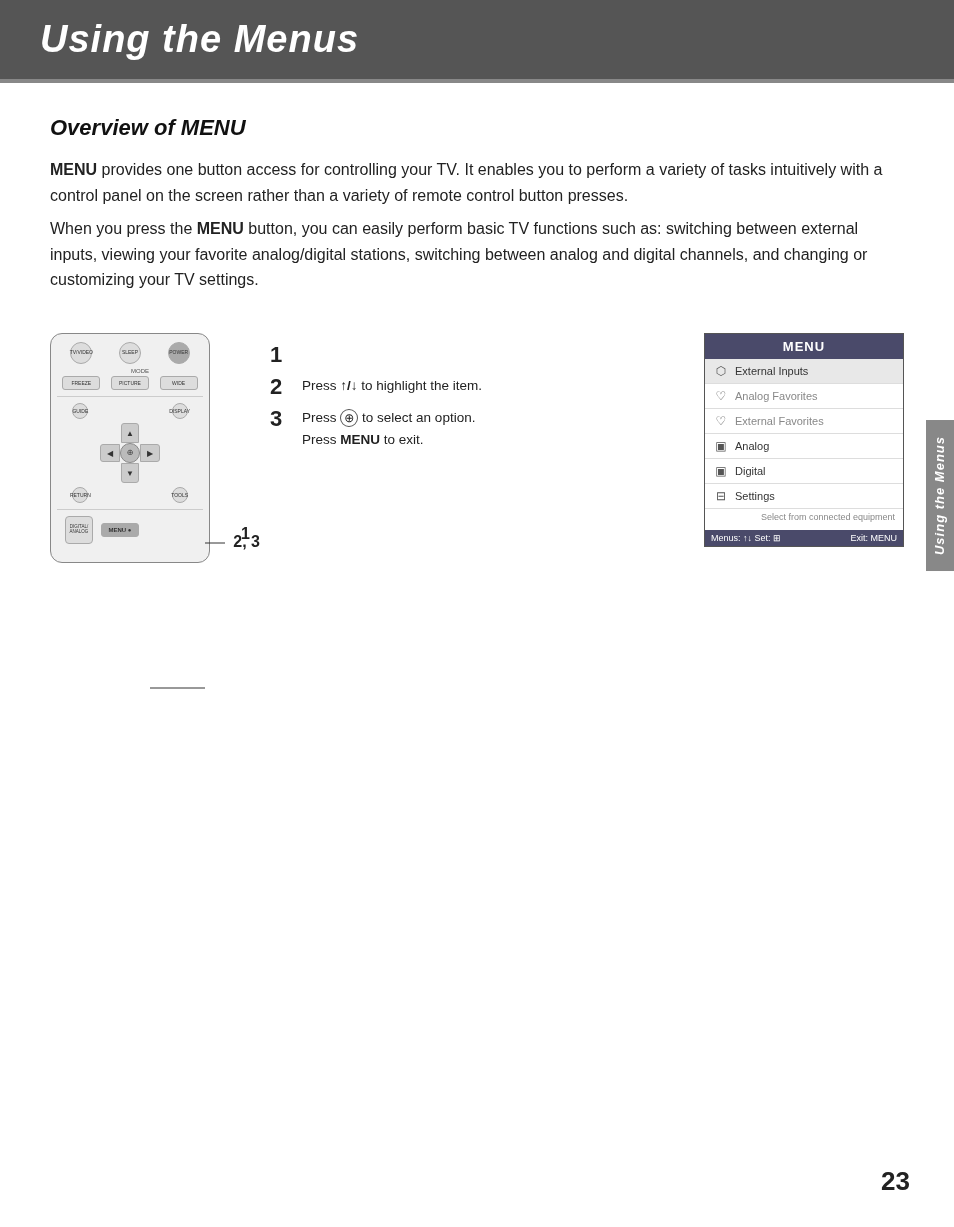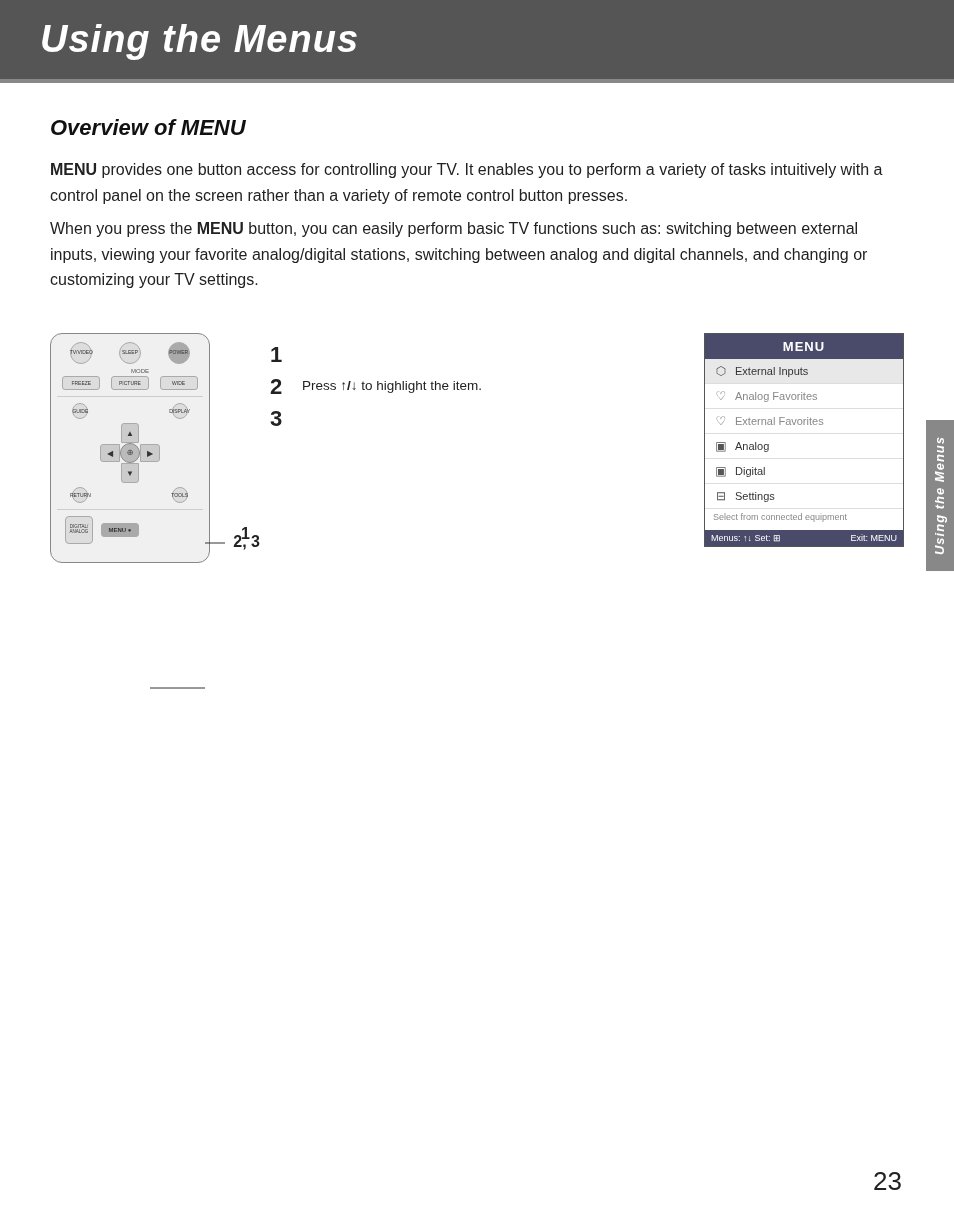--- a/index.html
+++ b/index.html
@@ -261,30 +261,30 @@
     }
     .menu-footer-row {
       display: flex;
       justify-content: space-between;
       align-items: center;
     }
     .menu-select-hint {
       font-size: 9px;
       color: #888;
       padding: 3px 8px 2px 8px;
-      text-align: left;
+      text-align: right;
     }
 
     
     .page-number {
       position: absolute;
       bottom: 30px;
-      right: 52px;
+      right: 44px;
       font-size: 26px;
-      font-weight: normal;
+      font-weight: bold;
       color: #222;
     }
 
     
     .header-underline {
       height: 4px;
       background: #888;
       margin: 0;
     }
   </style>
@@ -418,20 +418,24 @@
 
       <div class="step">
         <div class="step-number">2</div>
         <div class="step-text">
           Press <span class="bold">↑/↓</span> to highlight the item.
         </div>
       </div>
 
       <div class="step">
         <div class="step-number">3</div>
+        <div class="step-text">
+          <div>Press <span style="border:1px solid #555; border-radius:50%; padding:1px 3px; font-size:12px;">⊕</span> to select an option.</div>
+          <div>Press <span class="bold">MENU</span> to exit.</div>
+        </div>
       </div>
     </div>
 
     <div class="menu-panel">
       <div class="menu-header">MENU</div>
 
       <div class="menu-item active">
         <div class="menu-item-icon">⬡</div>
         <div class="menu-item-label">External Inputs</div>
       </div>

